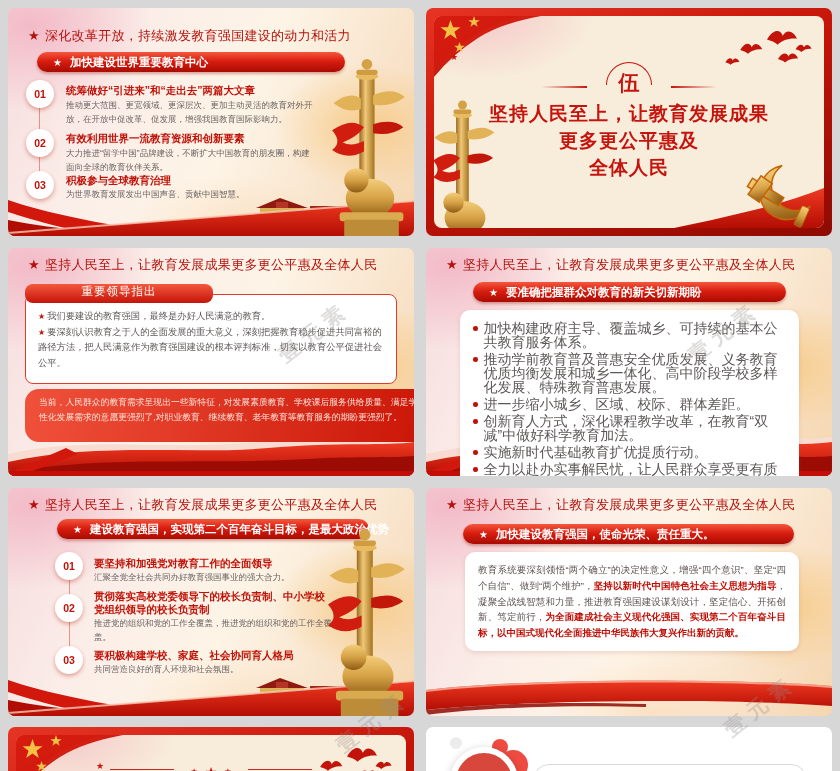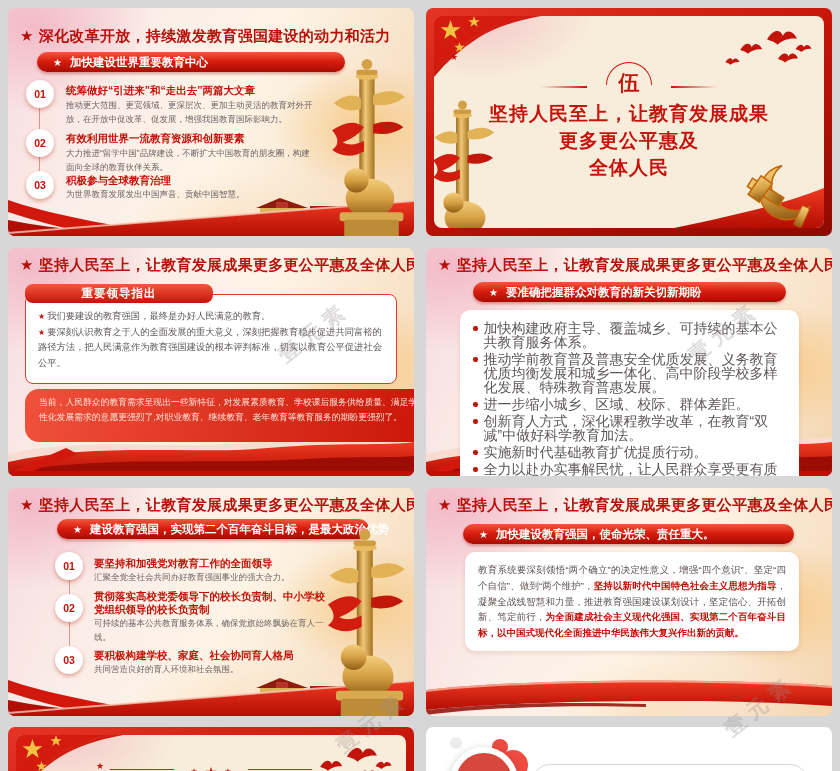--- a/index.html
+++ b/index.html
@@ -5,40 +5,40 @@
   html,body{margin:0;padding:0}
   body{width:840px;height:771px;overflow:hidden;background:#d7d7d7;
        font-family:"Liberation Sans","DejaVu Sans",sans-serif;position:relative}
   .grid{position:absolute;inset:0}
   .slide{position:absolute;width:406px;height:228px;border-radius:7px;overflow:hidden;background:#fff}
   .slide-c{background:
      radial-gradient(130px 90px at 88% 52%, rgba(246,197,120,.75), rgba(246,197,120,0) 70%),
      radial-gradient(170px 120px at 6% 8%, rgba(242,180,195,.85), rgba(242,180,195,0) 70%),
      radial-gradient(150px 90px at 55% 100%, rgba(250,216,180,.6), rgba(250,216,180,0) 70%),
      linear-gradient(115deg,#f6dce0 0%,#fbeee8 30%,#fdf4e6 55%,#f8e2c8 82%,#f5d6ae 100%)}
-  .hdr{position:absolute;left:12px;font-size:15px;font-weight:700;color:#b5120c;letter-spacing:.3px;white-space:nowrap}
+  .hdr{position:absolute;left:20px;font-size:13px;font-weight:400;color:#b5120c;letter-spacing:.3px;white-space:nowrap}
   .hdr .st{margin-right:5px}
   .banner{position:absolute;height:20px;border-radius:999px;display:flex;align-items:center;
      background:linear-gradient(180deg,#f4573d 0%,#d91e10 45%,#a90b02 100%);
      box-shadow:0 2px 3px rgba(150,20,10,.35);color:#fff;font-weight:700;font-size:11.5px;white-space:nowrap}
   .banner .st{color:#fff;font-size:10px;margin:0 8px 0 16px}
   .numcir{position:absolute;width:28px;height:28px;border-radius:50%;background:#fff;
      box-shadow:0 2px 4px rgba(190,60,40,.45);display:flex;align-items:center;justify-content:center;
      color:#c01208;font-weight:700;font-size:10.5px}
   .vline{position:absolute;width:1px;background:rgba(205,40,25,.45)}
   .ittl{position:absolute;font-size:10.5px;font-weight:700;color:#c01208;line-height:12.5px;white-space:pre-line}
   .ibody{position:absolute;font-size:8.5px;color:#6b6464;line-height:13.5px}
   .footer-svg{position:absolute;left:0;bottom:0;width:406px;height:48px}
   .pillar{position:absolute;z-index:3}
   .wm{position:absolute;z-index:9;color:rgba(150,138,138,.30);font-size:21px;font-weight:700;
       letter-spacing:7px;transform:rotate(-38deg);pointer-events:none;white-space:nowrap}
   
   .tab{position:absolute;left:17px;top:36px;width:188px;height:19px;z-index:2;border-radius:8px;
-     background:linear-gradient(180deg,#f4573d,#c5140a);display:flex;align-items:center;justify-content:center;
-     color:#fff;font-weight:700;font-size:11.5px;letter-spacing:1px}
+     background:linear-gradient(180deg,#f4573d,#c5140a);display:flex;align-items:flex-start;justify-content:center;
+     color:#fff;font-weight:400;font-size:11.5px;letter-spacing:1px}
   .qbox{position:absolute;left:17px;top:46px;width:372px;height:90px;background:#fff;border:1px solid #e23b2b;
      border-radius:8px;padding:10px 12px 8px 12px;box-sizing:border-box;z-index:1}
   .qline{font-size:9.3px;color:#5d5757;line-height:15.5px;margin:0}
   .qline .st{color:#c5140e;font-size:8px;margin-right:2px}
   .hbox{position:absolute;left:17px;top:141px;width:428px;height:53px;border-radius:14px;
      background:linear-gradient(100deg,#f0513b,#c81204);color:#ffe4da;font-size:8.8px;line-height:15px;
      padding:6px 14px;box-sizing:border-box;z-index:1}
   
   .bbox{position:absolute;left:34px;top:62px;width:339px;background:#fff;border-radius:10px;
      box-shadow:0 2px 5px rgba(180,80,60,.18);padding:11px 13px;box-sizing:border-box;z-index:1}
@@ -287,21 +287,21 @@
     <div class="numcir" style="left:47px;top:64px">
         <span>01</span>
       </div>
     <div class="ittl" style="left:86px;top:69px;width:250px">要坚持和加强党对教育工作的全面领导</div>
     <div class="ibody" style="left:86px;top:83px;width:245px">汇聚全党全社会共同办好教育强国事业的强大合力。</div>
     <div class="numcir" style="left:47px;top:106px">
         <span>02</span>
       </div>
     <div class="ittl" style="left:86px;top:102px;width:250px">贯彻落实高校党委领导下的校长负责制、中小学校
 党组织领导的校长负责制</div>
-    <div class="ibody" style="left:86px;top:129px;width:245px">可持续的基本公共教育服务体系，确保党旗始终飘扬在育人一线。</div>
+    <div class="ibody" style="left:86px;top:129px;width:245px">推进党的组织和党的工作全覆盖，推进党的组织和党的工作全覆盖。</div>
     <div class="numcir" style="left:47px;top:158px">
         <span>03</span>
       </div>
     <div class="ittl" style="left:86px;top:161px;width:250px">要积极构建学校、家庭、社会协同育人格局</div>
     <div class="ibody" style="left:86px;top:175px;width:245px">共同营造良好的育人环境和社会氛围。</div>
     <svg class="footer-svg" viewBox="0 0 406 48">
         <use href="#wedge-art"></use>
       </svg>
     <svg class="pillar" style="left:308px;top:38px;width:104px;height:192px" viewBox="0 0 120 240">
         <use href="#pillar-art"></use>

